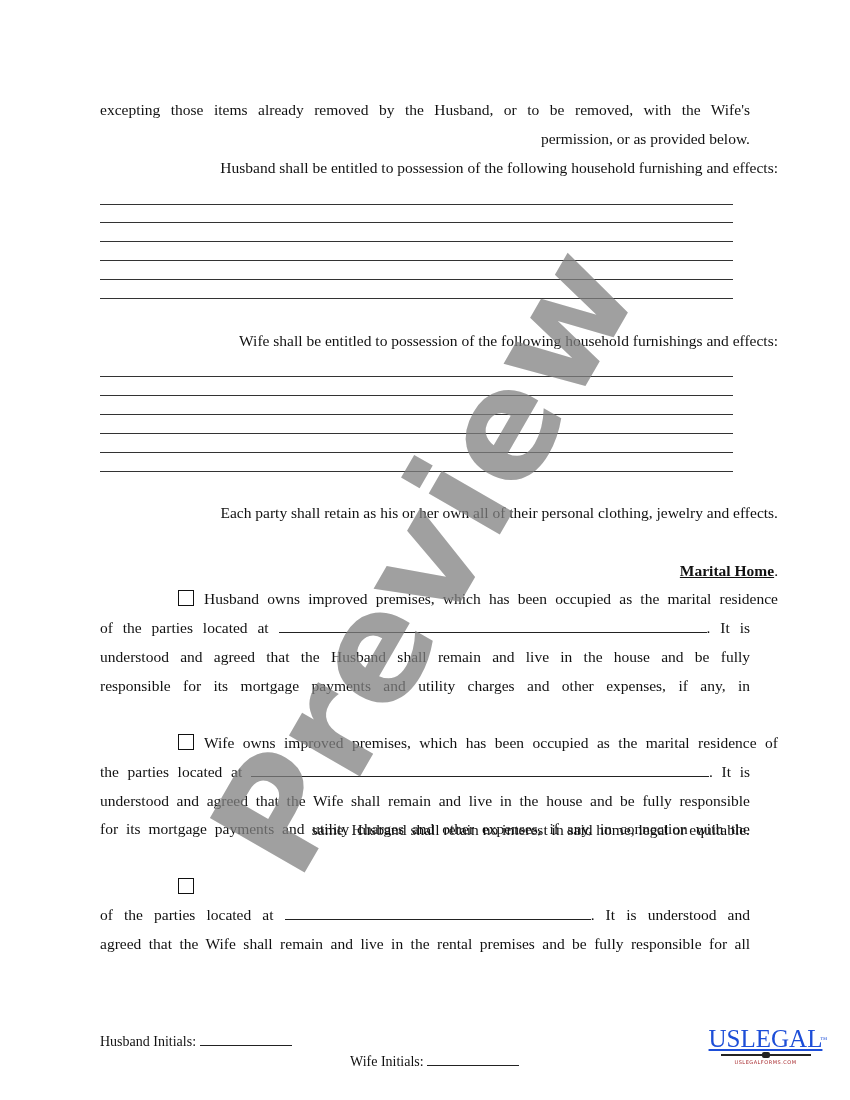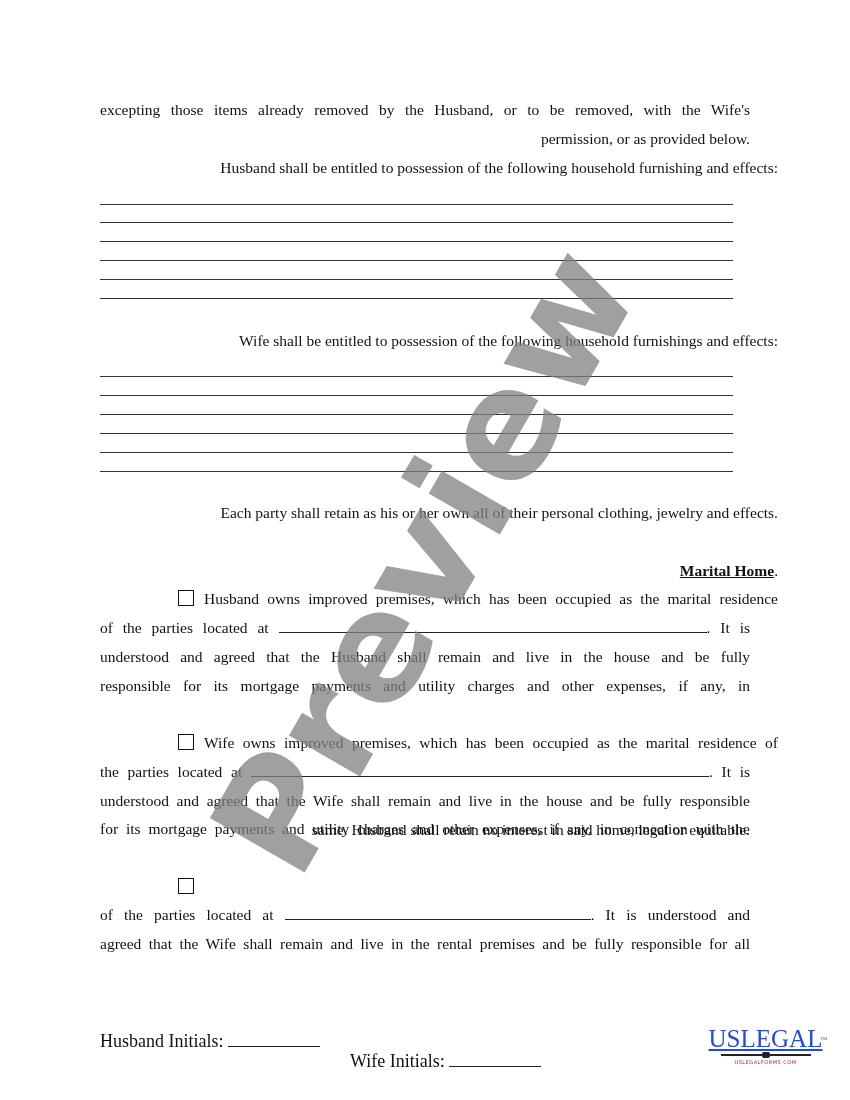--- a/index.html
+++ b/index.html
@@ -8,21 +8,21 @@
   .page { position: absolute; left: 0; top: 0; width: 850px; height: 1100px; }
   .line { position: absolute; left: 100px; width: 650px; font-size: 15.5px; line-height: 20px;
           white-space: nowrap; text-align: right; }
   .just { text-align: justify; text-align-last: justify; }
   .indent { left: 150px; width: 600px; margin-left: 28px; }
   .rule { position: absolute; left: 100px; width: 633px; height: 0; border-top: 1px solid #333; }
   .blank { display: inline-block; border-bottom: 1px solid #222; height: 14px; vertical-align: baseline; }
   .heading { font-weight: bold; text-decoration: underline; }
   .cb { display: inline-block; width: 14px; height: 14px; border: 1px solid #111; vertical-align: -2px;
         margin-right: 10px; background: #fff; }
-  .footer { position: absolute; top: 1031px; font-size: 18px; white-space: nowrap; }
+  .footer { position: absolute; top: 1031px; font-size: 14px; white-space: nowrap; }
   .watermark { position: absolute; left: 425px; top: 560px; transform: translate(-50%, -50%) rotate(-60deg);
                font-family: "DejaVu Sans", "Liberation Sans", sans-serif; font-weight: bold;
                font-size: 150px; letter-spacing: 2px; color: rgba(128,128,128,0.75);
                white-space: nowrap; pointer-events: none; }
   .logo { position: absolute; left: 708px; top: 1026px; width: 115px; height: 42px; text-align: center; }
   .logo-main { font-family: "Liberation Serif", serif; color: #1d4ed8; font-size: 25px; line-height: 25px;
                letter-spacing: 0px; position: relative; text-decoration: underline; }
   .logo-main sup { font-size: 7px; position: absolute; top: 2px; right: -4px; }
   .logo-wing { height: 6px; margin: 1px auto 0; width: 90px; position: relative; }
   .logo-wing::before { content: ""; position: absolute; left: 0; right: 0; top: 2px; height: 2px; background: #222; }

